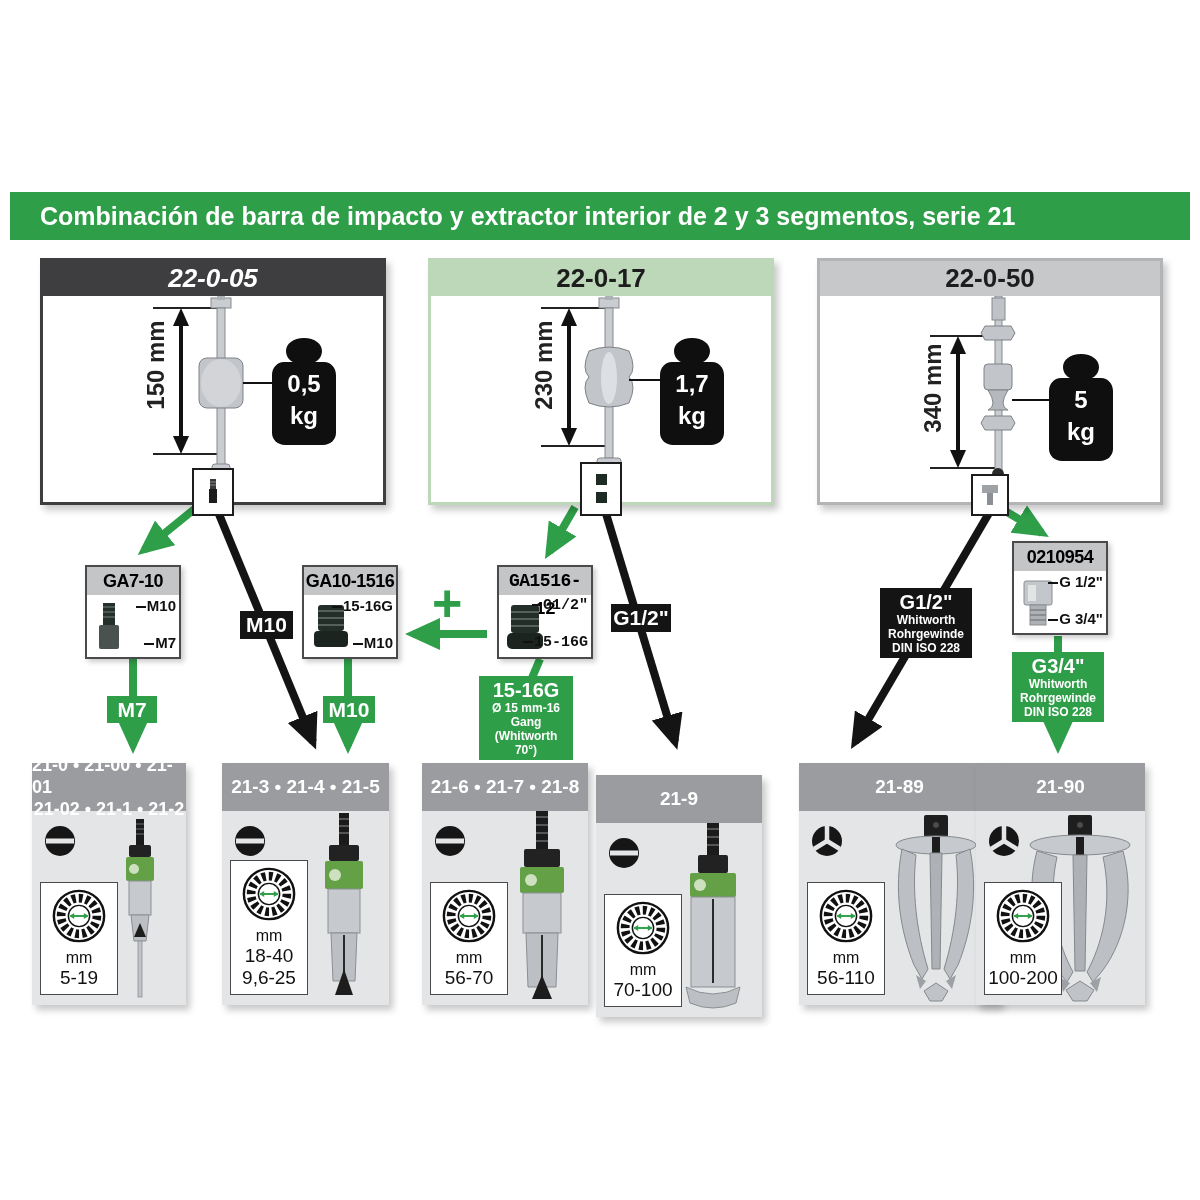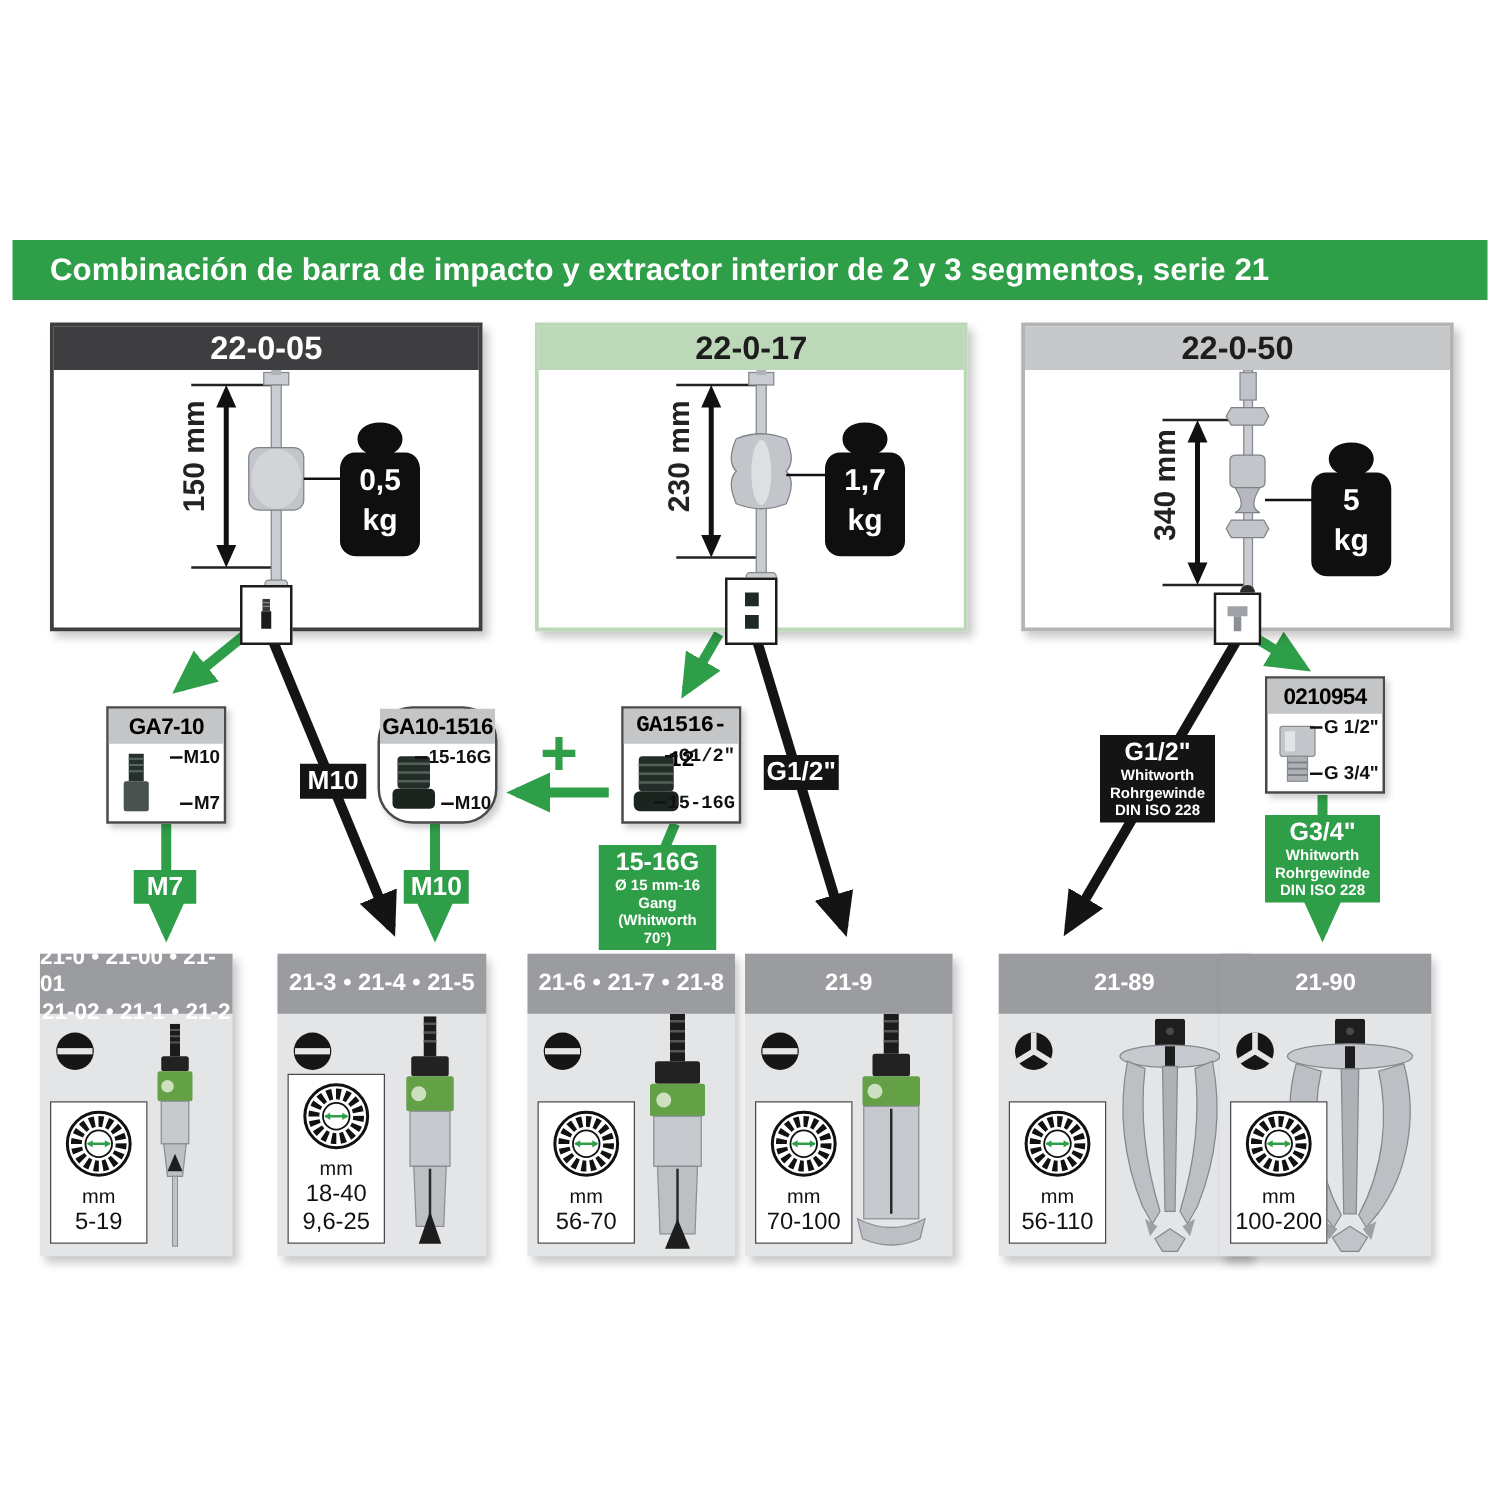--- a/index.html
+++ b/index.html
@@ -8,21 +8,21 @@
 
   
   .titlebar{position:absolute;left:10px;top:192px;width:1180px;height:48px;background:#2f9e48;
     color:#fff;font-size:25px;font-weight:bold;line-height:48px;padding-left:30px;box-sizing:border-box;}
 
   
   .topbox{position:absolute;top:258px;width:346px;height:247px;background:#fff;box-sizing:border-box;
     box-shadow:4px 5px 7px rgba(0,0,0,.22);z-index:3;}
   .topbox .tb-head{height:35px;font-size:26px;font-weight:bold;text-align:center;line-height:35px;}
   .tb-dark{border:3px solid #3e3e40;}
-  .tb-dark .tb-head{background:#3e3e40;color:#fff;}
+  .tb-dark .tb-head{background:#3e3e40;color:#fff;font-style:italic;}
   .tb-green{border:3px solid #bdd8b8;}
   .tb-green .tb-head{background:#bdd8b8;color:#1d1d1d;}
   .tb-gray{border:3px solid #b3b4b6;}
   .tb-gray .tb-head{background:#c7c8ca;color:#1d1d1d;}
   .tb-body{position:relative;width:100%;height:206px;}
   .dimlabel{position:absolute;left:58px;top:55px;width:110px;font-size:24px;font-weight:600;color:#222;
     transform:rotate(-90deg);transform-origin:center;text-align:center;}
   .weight{position:absolute;left:222px;top:40px;width:78px;height:110px;}
   .weight text{font-weight:bold;fill:#fff;}
   .tipbox{position:absolute;left:50%;bottom:-14px;transform:translateX(-50%);width:38px;height:44px;
@@ -211,21 +211,21 @@
         <line x1="10" y1="11" x2="22" y2="11" stroke="#5a6660" stroke-width="1.5"></line>
         <line x1="10" y1="16" x2="22" y2="16" stroke="#5a6660" stroke-width="1.5"></line>
         <rect x="6" y="24" width="20" height="24" rx="2" fill="#3c444040"></rect>
         <rect x="6" y="24" width="20" height="24" rx="2" fill="#4a5250"></rect>
       </svg>
       <div class="ad-lbl ad-top"><span class="leader"></span><span>M10</span></div>
       <div class="ad-lbl ad-bot"><span class="leader"></span><span>M7</span></div>
     </div>
   </div>
 
-  <div class="adbox" style="left:302px;top:565px;border-radius:28px;">
+  <div class="adbox" style="left:302px;top:565px;">
     <div class="ad-head">GA10-1516</div>
     <div class="ad-body">
       <svg width="40" height="52">
         <rect x="8" y="4" width="26" height="26" rx="3" fill="#242e28"></rect>
         <line x1="8" y1="10" x2="34" y2="10" stroke="#55605a" stroke-width="2"></line>
         <line x1="8" y1="17" x2="34" y2="17" stroke="#55605a" stroke-width="2"></line>
         <line x1="8" y1="24" x2="34" y2="24" stroke="#55605a" stroke-width="2"></line>
         <rect x="4" y="30" width="34" height="16" rx="4" fill="#1c2420"></rect>
       </svg>
       <div class="ad-lbl ad-top"><span class="leader"></span><span>15-16G</span></div>
@@ -399,21 +399,21 @@
           <line x1="21" y1="30" x2="39" y2="30" stroke="#2f9e48" stroke-width="2"></line>
           <path d="M20,30 l5,-3 v6 z" fill="#2f9e48"></path>
             <path d="M40,30 l-5,-3 v6 z" fill="#2f9e48"></path>
         </svg>
         <div class="unit">mm</div>
         <div class="rng">56-70</div>
       </div>
     </div>
   </div>
 
-  <div class="card" style="left:596px;width:166px;">
+  <div class="card" style="left:596px;width:166px;margin-top:12px;">
     <div class="card-head">
       <div>21-9</div>
     </div>
     <div class="card-body">
       <svg class="seg" width="32" height="32">
         <circle cx="16" cy="16" r="15" fill="#161616"></circle>
           <rect x="2" y="13.5" width="28" height="5" fill="#e4e5e7"></rect>
       </svg>
       <svg class="tool" style="right:6px;top:0px;" width="86" height="192" viewBox="0 0 86 192">
         <rect x="37" y="0" width="12" height="32" fill="#1b1b1b"></rect>

